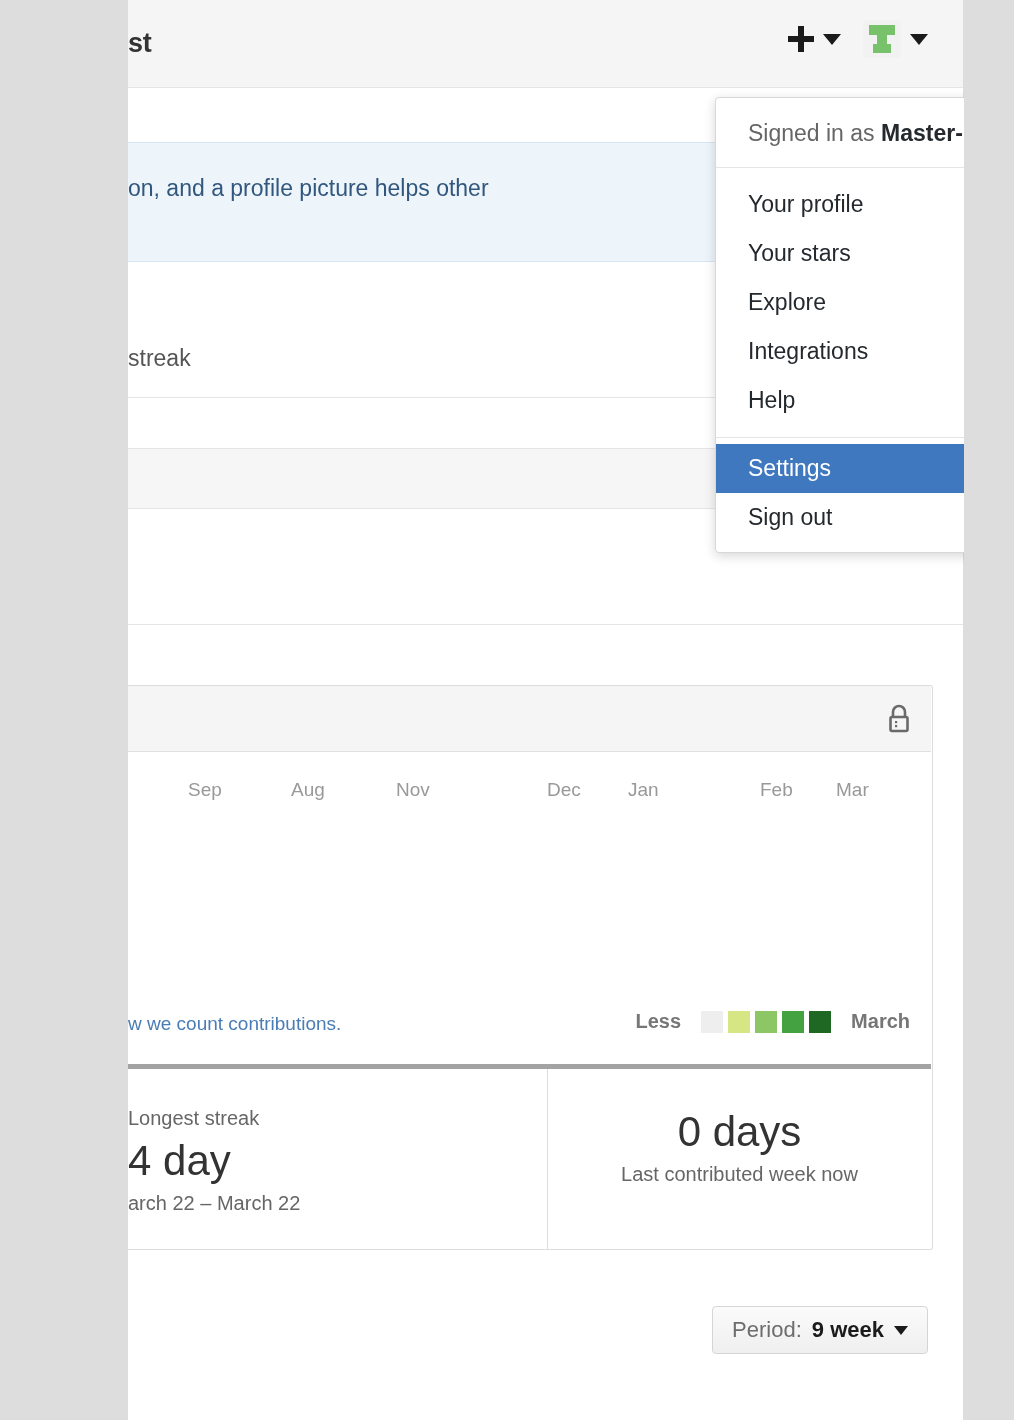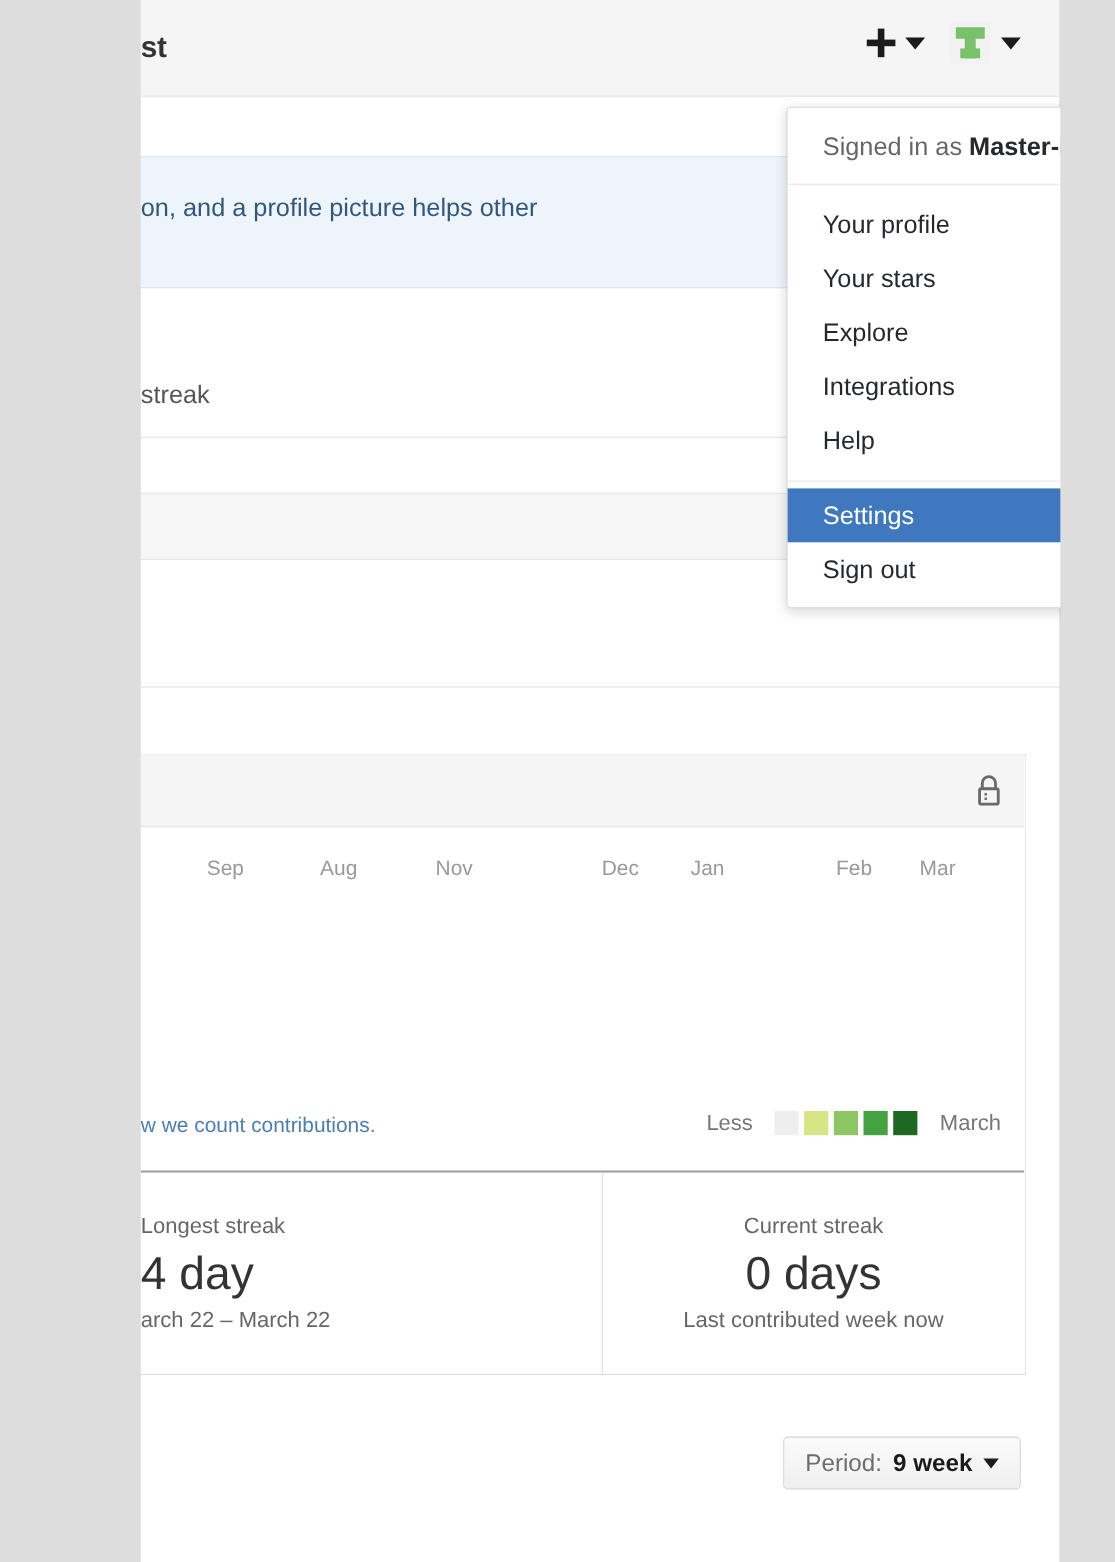--- a/index.html
+++ b/index.html
@@ -212,38 +212,39 @@
     top: 327px;
     font-size: 19px;
     color: #4a7db5;
     white-space: nowrap;
   }
   #legend {
     position: absolute;
     right: 22px;
     top: 324px;
     display: flex;
-    align-items: flex-start;
+    align-items: center;
     gap: 20px;
+    font-weight: bold;
   }
   .legend-word {
     font-size: 20px;
     color: #767676;
   }
   .legend-swatches { display: flex; gap: 5px; }
   .sw { width: 22px; height: 22px; }
 
   
   #streaks {
     position: absolute;
     left: 0;
     top: 378px;
     width: 803px;
     height: 185px;
-    border-top: 2px solid #a3a3a3;
+    border-top: 5px solid #a3a3a3;
     box-sizing: border-box;
     display: flex;
     gap: 36px;
   }
   .streak-box {
     flex: 1;
     padding-top: 38px;
     text-align: center;
     position: relative;
   }
@@ -409,21 +410,20 @@
       <span class="legend-word">March</span>
     </div>
 
     <div id="streaks">
       <div class="streak-box" id="streak-longest">
         <div class="streak-title">Longest streak</div>
         <div class="streak-value">4 day</div>
         <div class="streak-range">arch 22 – March 22</div>
       </div>
       <div class="streak-box" id="streak-current">
-        <div class="streak-title">Current streak</div>
         <div class="streak-value">0 days</div>
         <div class="streak-range">Last contributed week now</div>
       </div>
     </div>
   </div>
 
   <div id="period-btn">
     <span id="period-label">Period: </span>
     <span id="period-value">9 week</span>
     <span class="caret-sm"></span>

